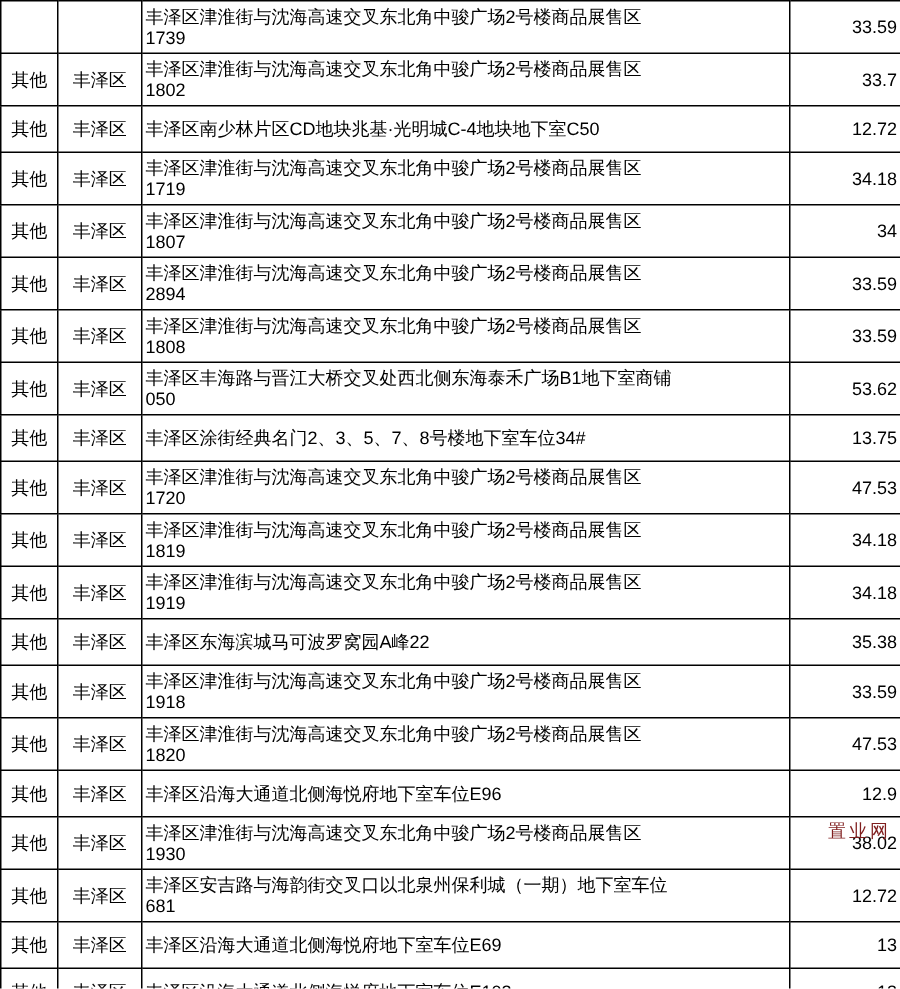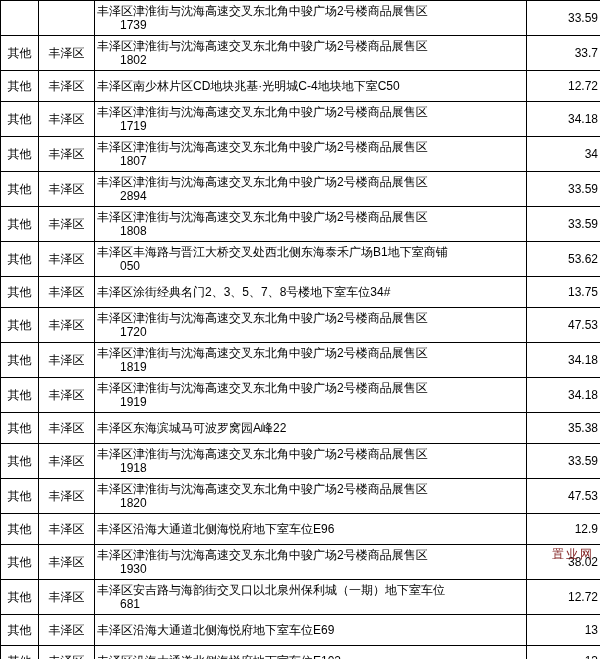--- a/index.html
+++ b/index.html
@@ -46,21 +46,21 @@
   td.address {
     text-align: left;
     font-size: 12px;
     letter-spacing: 0px;
   }
   td.area {
     text-align: right;
     font-size: 12px;
   }
   .addr-line1 { display: block; }
-  .addr-line2 { display: block; margin-left: 23px; }
+  .addr-line2 { display: block; }
   .row-tall td { height: 34px; }
   .row-short td { height: 30px; }
 
   .watermark {
     position: absolute;
     right: 6px;
     bottom: 4px;
     font-size: 12px;
     color: #7f1d1d;
     font-family: "Liberation Sans", sans-serif;

